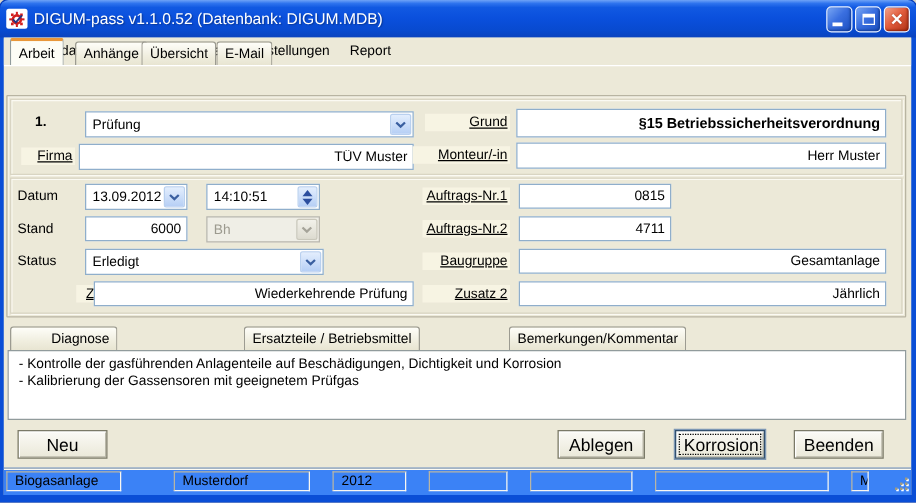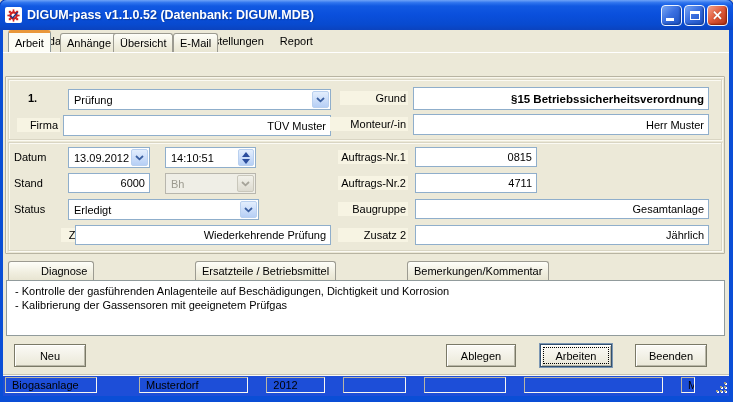--- a/index.html
+++ b/index.html
@@ -11,21 +11,21 @@
     box-shadow:0 0 0 1px #0339b8;
   }
   
   .titlebar{
     position:absolute;top:0;left:0;right:0;height:30px;
     border-radius:7px 7px 0 0;
     background:linear-gradient(180deg,#6fa3f7 0%,#2f74ee 9%,#1159e2 20%,#0a4fdc 50%,#084acf 82%,#0b43be 100%);
     display:flex;align-items:center;padding:0 5px;gap:5px;
   }
   .app-icon{width:17px;height:16px;background:#fff;border-radius:2px;display:flex;align-items:center;justify-content:center;flex:none;}
-  .title-text{color:#fff;font-weight:bold;font-size:12.5px;text-shadow:1px 1px 1px #0a3a9a;flex:1;white-space:nowrap;overflow:hidden;}
+  .title-text{color:#fff;font-weight:normal;font-size:12.5px;text-shadow:1px 1px 1px #0a3a9a;flex:1;white-space:nowrap;overflow:hidden;}
   .tb-btns{display:flex;gap:2px;}
   .tb-btn{width:21px;height:21px;border-radius:4px;border:1px solid #eef4ff;
     display:flex;align-items:center;justify-content:center;position:relative;
     background:linear-gradient(135deg,#7aa7f4 0%,#3a6fe0 45%,#1b4fc0 100%);
     box-shadow:inset -1px -1px 2px #123c96;}
   .tb-btn.close{background:linear-gradient(135deg,#f2a58d 0%,#e25d3d 45%,#b03315 100%);box-shadow:inset -1px -1px 2px #8c2107;}
   .glyph-min{position:absolute;left:4px;bottom:4px;width:8px;height:3px;background:#fff;}
   .glyph-max{width:10px;height:9px;border:1px solid #fff;border-top:3px solid #fff;background:transparent;}
   .glyph-close{color:#fff;font-weight:bold;font-size:13px;line-height:1;text-shadow:0 0 1px #7e1d04;}
   
@@ -37,48 +37,48 @@
   .tab{position:absolute;height:19px;top:3px;display:flex;align-items:center;justify-content:center;
     background:linear-gradient(180deg,#fefef9,#f0eedf 60%,#e8e5d2);
     border:1px solid #9c9b91;border-bottom:none;border-radius:3px 3px 0 0;padding:0 6px;cursor:default;}
   .tab.active{top:0;height:22px;background:#fdfdf6;border-color:#919b9c;
     border-top:3px solid #e9973a;z-index:3;font-weight:normal;}
   
   .panel-outer{position:absolute;border:1px solid #b8b4a2;border-radius:1px;background:#ece9d8;box-shadow:inset 1px 1px 0 #f8f6ec;}
   .subpanel{position:absolute;border:1px solid #d9d5c3;box-shadow:1px 1px 0 #fbfaf3,inset 1px 1px 0 #fbfaf3;}
   
   .flabel{position:absolute;white-space:nowrap;}
-  .flabel.hl{background:#f7f4e3;padding:1px 2px;}
+  .flabel.hl{background:#f7f4e3;padding:1px 2px;text-decoration:underline;}
   .flabel.right{text-align:right;}
   .field{position:absolute;border:1px solid #8faecb;background:#fff;font-family:"Liberation Sans",sans-serif;
     font-size:11px;padding:0 4px;color:#000;text-align:right;}
   input.field{outline:none;}
   .field.bold{font-weight:bold;font-size:11.5px;}
   .combo{position:absolute;border:1px solid #8faecb;background:#fff;display:flex;align-items:center;}
   .combo .val{flex:1;padding:0 5px;white-space:nowrap;overflow:hidden;}
   .combo-btn{width:17px;align-self:stretch;margin:1px;flex:none;display:flex;align-items:center;justify-content:center;
     border:1px solid #b9d0ef;border-radius:2px;
     background:linear-gradient(180deg,#e3eefd 0%,#cfe0fa 45%,#b6cff5 100%);}
   .combo.disabled{background:#efeee6;border-color:#b8b6ad;color:#9c9a8f;}
   .combo.disabled .combo-btn{background:linear-gradient(180deg,#f2f1ea,#dddbd0);border-color:#c9c7bb;}
   .spin-btns{width:16px;align-self:stretch;margin:1px;flex:none;display:flex;flex-direction:column;align-items:center;justify-content:center;gap:2px;
     border:1px solid #b9d0ef;border-radius:2px;background:linear-gradient(180deg,#e3eefd 0%,#cfe0fa 45%,#b6cff5 100%);}
   .tri-up{width:0;height:0;border-left:4px solid transparent;border-right:4px solid transparent;border-bottom:5px solid #2c4e9e;}
   .tri-down{width:0;height:0;border-left:4px solid transparent;border-right:4px solid transparent;border-top:5px solid #2c4e9e;}
   .combo.disabled .chev path{stroke:#a5a399;}
   
   .notes{position:absolute;background:#fff;border:1px solid #919b9c;padding:3px 8px;line-height:14px;}
   
-  .cbtn{position:absolute;height:23px;font-family:"Liberation Sans",sans-serif;font-size:11px;
+  .cbtn{position:absolute;height:23px;font-family:"Liberation Sans",sans-serif;font-size:14px;
     background:linear-gradient(180deg,#fbfaf6,#eae8d8);border:1px solid #7a7967;border-radius:0;
     box-shadow:inset 1px 1px 0 #ffffff,inset -1px -1px 0 #b9b7a8;cursor:default;}
   .cbtn.default{border:1px solid #33506e;box-shadow:0 0 0 1px #7c97b4,inset 1px 1px 0 #ffffff,inset -1px -1px 0 #b9b7a8;
     outline:1px dotted #000;outline-offset:-4px;}
   
-  .statusbar{position:absolute;left:0;right:0;bottom:0;height:22px;background:#1d4ed8;
+  .statusbar{position:absolute;left:0;right:0;bottom:0;height:22px;background:#3b82f6;
     border-top:1px solid #c6c3b2;box-shadow:inset 0 1px 0 #fbfaf3;display:flex;align-items:center;padding:2px 2px 3px 2px;gap:18px;}
   .sb-panel{height:16px;display:flex;align-items:center;padding:0 6px;white-space:nowrap;overflow:hidden;
     border:1px solid;border-color:#b8b5a5 #f8f7f1 #f8f7f1 #b8b5a5;}
   .sb-grip{width:14px;height:16px;position:relative;flex:none;}
   .sb-grip i{position:absolute;width:2px;height:2px;background:#9d9a84;box-shadow:1px 1px 0 #fff;}
 </style>
 </head>
 <body>
 
 <div class="window">
@@ -204,21 +204,21 @@
     <div class="tab" style="left:192px;top:231px;">Ersatzteile / Betriebsmittel</div>
     <div class="tab" style="left:404px;top:231px;">Bemerkungen/Kommentar</div>
 
     <div class="notes" style="left:3px;top:250px;width:719px;height:56px;">
       <div>- Kontrolle der gasführenden Anlagenteile auf Beschädigungen, Dichtigkeit und Korrosion</div>
       <div>- Kalibrierung der Gassensoren mit geeignetem Prüfgas</div>
     </div>
 
     <button class="cbtn" style="left:11px;top:314px;width:72px;">Neu</button>
     <button class="cbtn" style="left:443px;top:314px;width:70px;">Ablegen</button>
-    <button class="cbtn default" style="left:537px;top:314px;width:72px;">Arbeiten</button>
+    <button class="cbtn default" style="left:537px;top:314px;width:72px;">Korrosion</button>
     <button class="cbtn" style="left:632px;top:314px;width:72px;">Beenden</button>
 
     <div class="statusbar">
       <div class="sb-panel" style="width:104px;">Biogasanlage</div>
       <div class="sb-panel" style="width:124px;margin-left:24px;">Musterdorf</div>
       <div class="sb-panel" style="width:66px;">2012</div>
       <div class="sb-panel" style="width:70px;"></div>
       <div class="sb-panel" style="width:93px;"></div>
       <div class="sb-panel" style="width:158px;"></div>
       <div class="sb-panel" style="flex:1;">Muste...</div>

